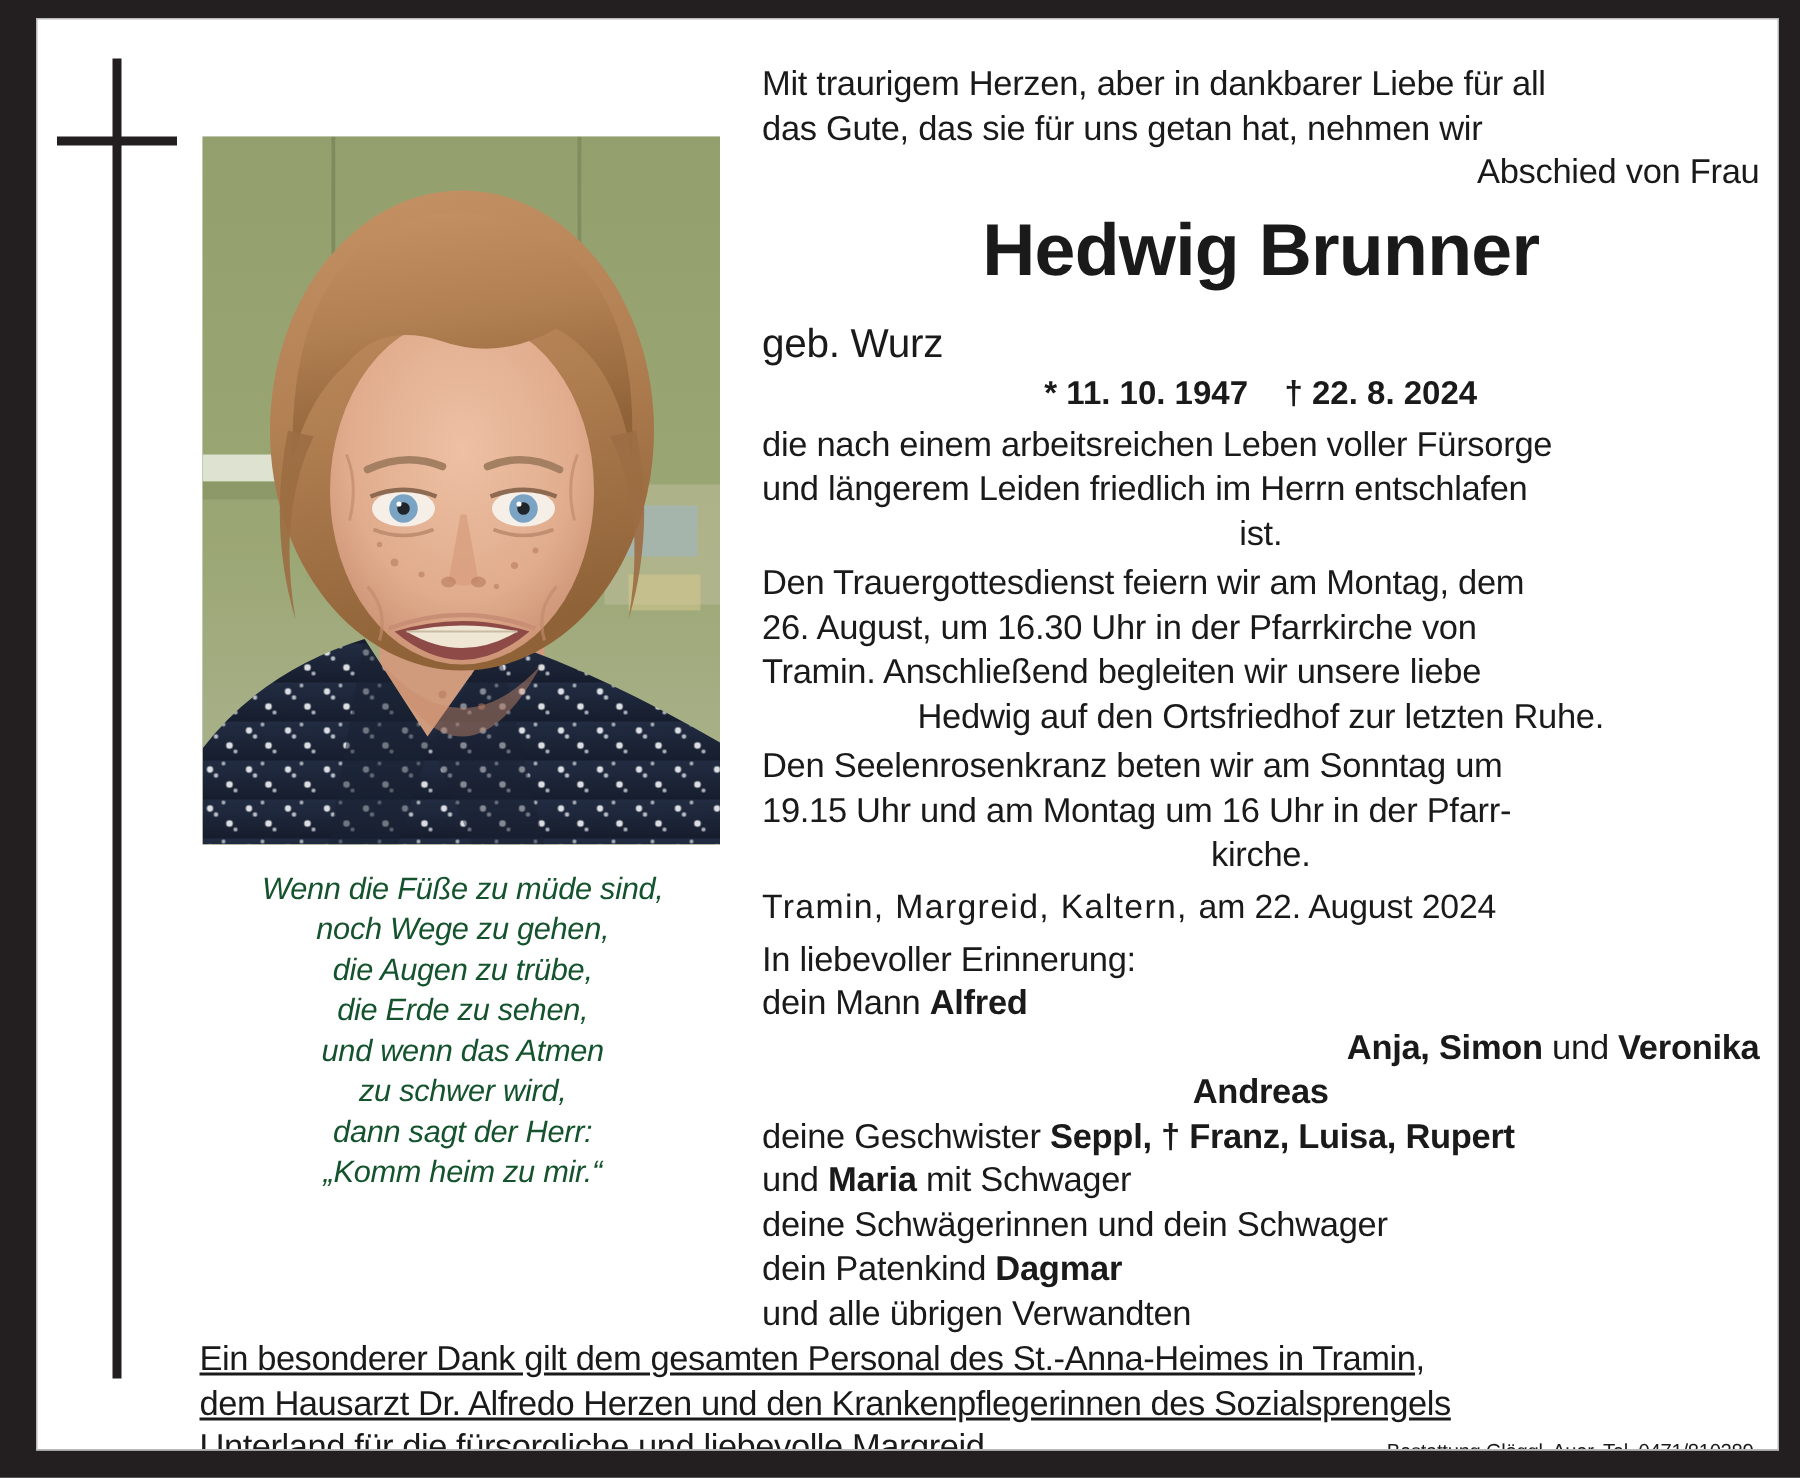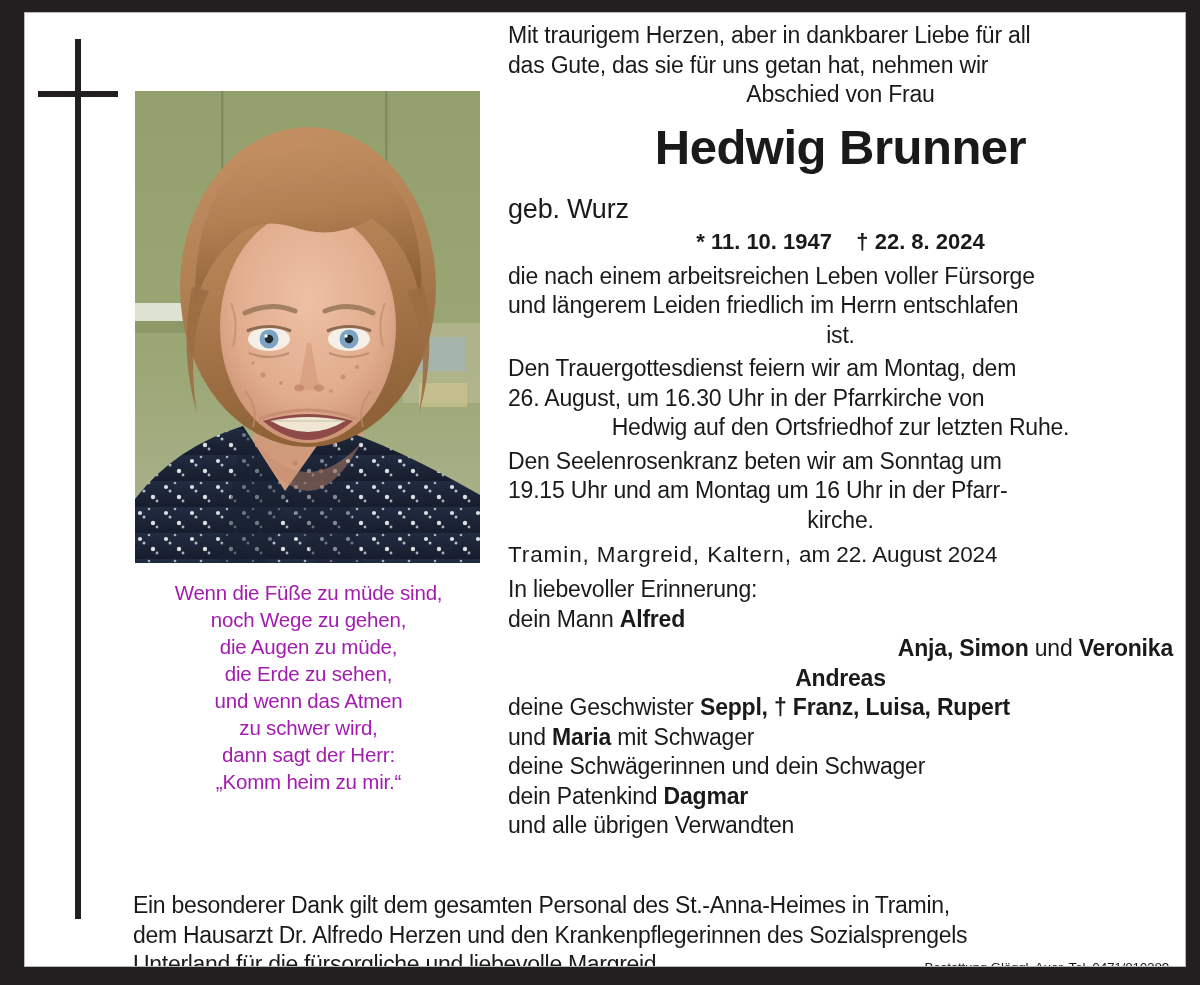--- a/index.html
+++ b/index.html
@@ -50,39 +50,41 @@
     background:#8e9a6a;
   }
   .photo svg { display:block; width:100%; height:100%; }
 
   
   .poem {
     position:absolute;
     left:96px; top:566px;
     width:375px;
     text-align:center;
+    font-style:italic;
     font-size:20.5px;
     line-height:27px;
     letter-spacing:-0.2px;
-    color:#a21caf;
+    color:#14532d;
   }
 
   
   .rcol {
     position:absolute;
     left:483px; top:8px;
     width:665px;
   }
   .intro {
     font-size:23px;
     line-height:29.5px;
     text-align:justify;
     letter-spacing:-0.2px;
-  }
-  .intro .last { text-align:center; }
+    margin-top:20px;
+  }
+  .intro .last { text-align:right; }
   .name {
     text-align:center;
     font-weight:bold;
     font-size:49px;
     line-height:58px;
     letter-spacing:-0.5px;
     margin-top:8px;
   }
   .maiden {
     text-align:left;
@@ -124,20 +126,21 @@
   .fam .c { text-align:center; }
 
   
   .thanks {
     position:absolute;
     left:108px; top:878px;
     width:1040px;
     font-size:23px;
     line-height:29.5px;
     letter-spacing:-0.3px;
+    text-decoration:underline;
   }
   .thanks .l3 { display:flex; align-items:baseline; justify-content:space-between; }
   .credit {
     font-size:13.5px;
     letter-spacing:-0.2px;
     white-space:nowrap;
     padding-right:4px;
   }
 </style>
 </head>
@@ -244,21 +247,21 @@
             <circle cx="186" cy="380" r="2.2"></circle>
         </g>
 
         <path d="M120 352 Q173 410 226 352 Q200 400 173 400 Q146 400 120 352 Z" fill="#c98c6d" opacity="0.45"></path>
       </svg>
     </div>
 
     <div class="poem">
       <div>Wenn die Füße zu müde sind,</div>
       <div>noch Wege zu gehen,</div>
-      <div>die Augen zu müde,</div>
+      <div>die Augen zu trübe,</div>
       <div>die Erde zu sehen,</div>
       <div>und wenn das Atmen</div>
       <div>zu schwer wird,</div>
       <div>dann sagt der Herr:</div>
       <div>„Komm heim zu mir.“</div>
     </div>
 
     <div class="rcol">
 
       <div class="intro">
@@ -279,20 +282,21 @@
 
       <div class="body-par">
         <div>die nach einem arbeitsreichen Leben voller Fürsorge</div>
         <div>und längerem Leiden friedlich im Herrn entschlafen</div>
         <div class="last">ist.</div>
       </div>
 
       <div class="body-par">
         <div>Den Trauergottesdienst feiern wir am Montag, dem</div>
         <div>26. August, um 16.30 Uhr in der Pfarrkirche von</div>
+        <div>Tramin. Anschließend begleiten wir unsere liebe</div>
         <div class="last">Hedwig auf den Ortsfriedhof zur letzten Ruhe.</div>
       </div>
 
       <div class="body-par">
         <div>Den Seelenrosenkranz beten wir am Sonntag um</div>
         <div>19.15 Uhr und am Montag um 16 Uhr in der Pfarr-</div>
         <div class="last">kirche.</div>
       </div>
 
       <div class="place">

